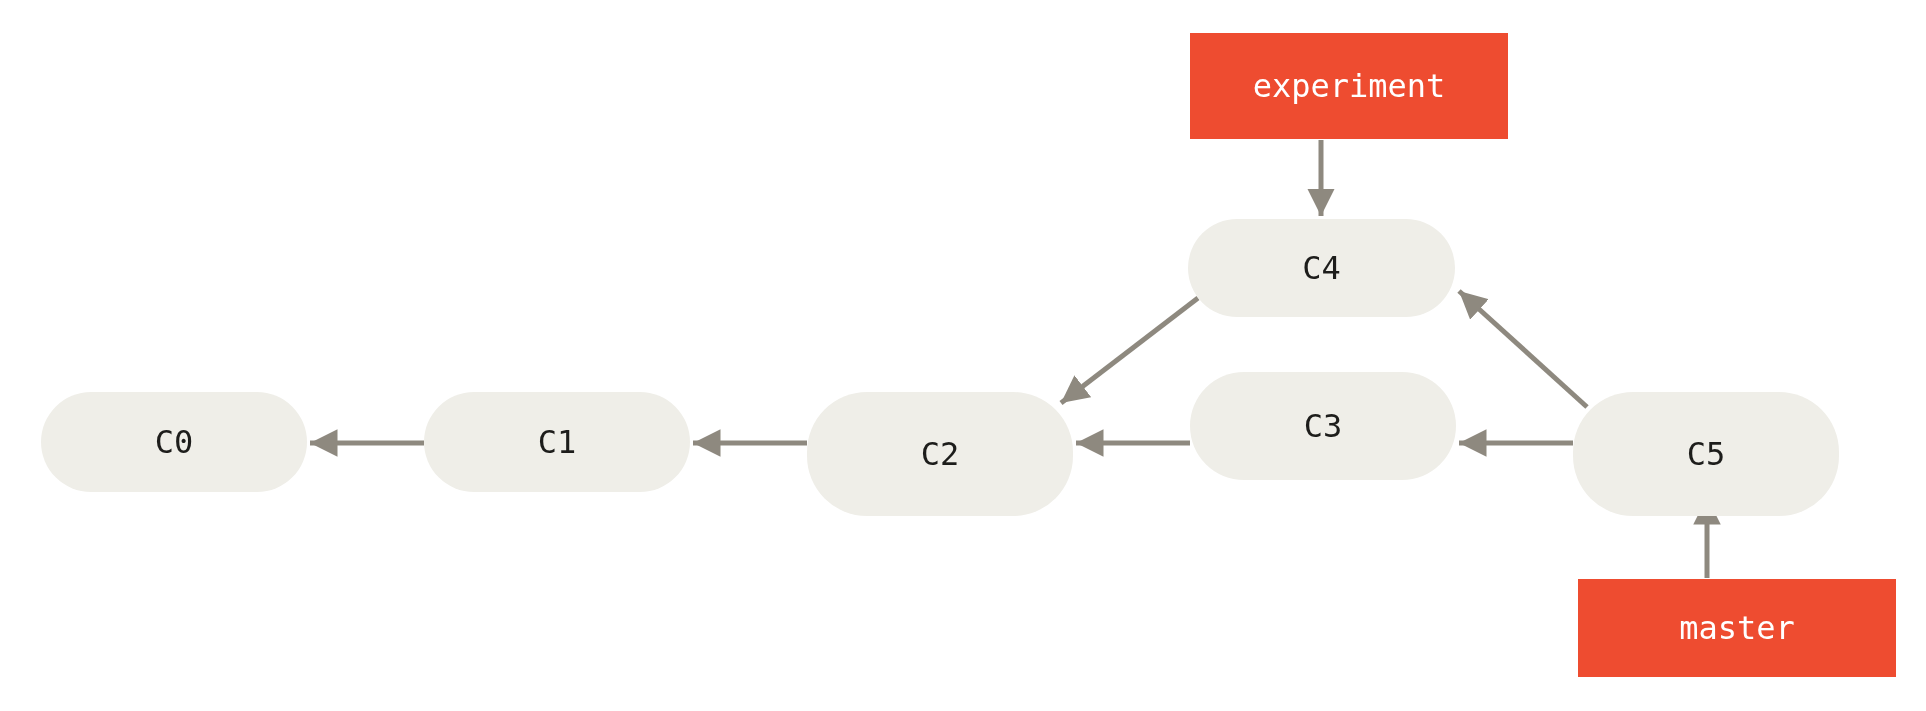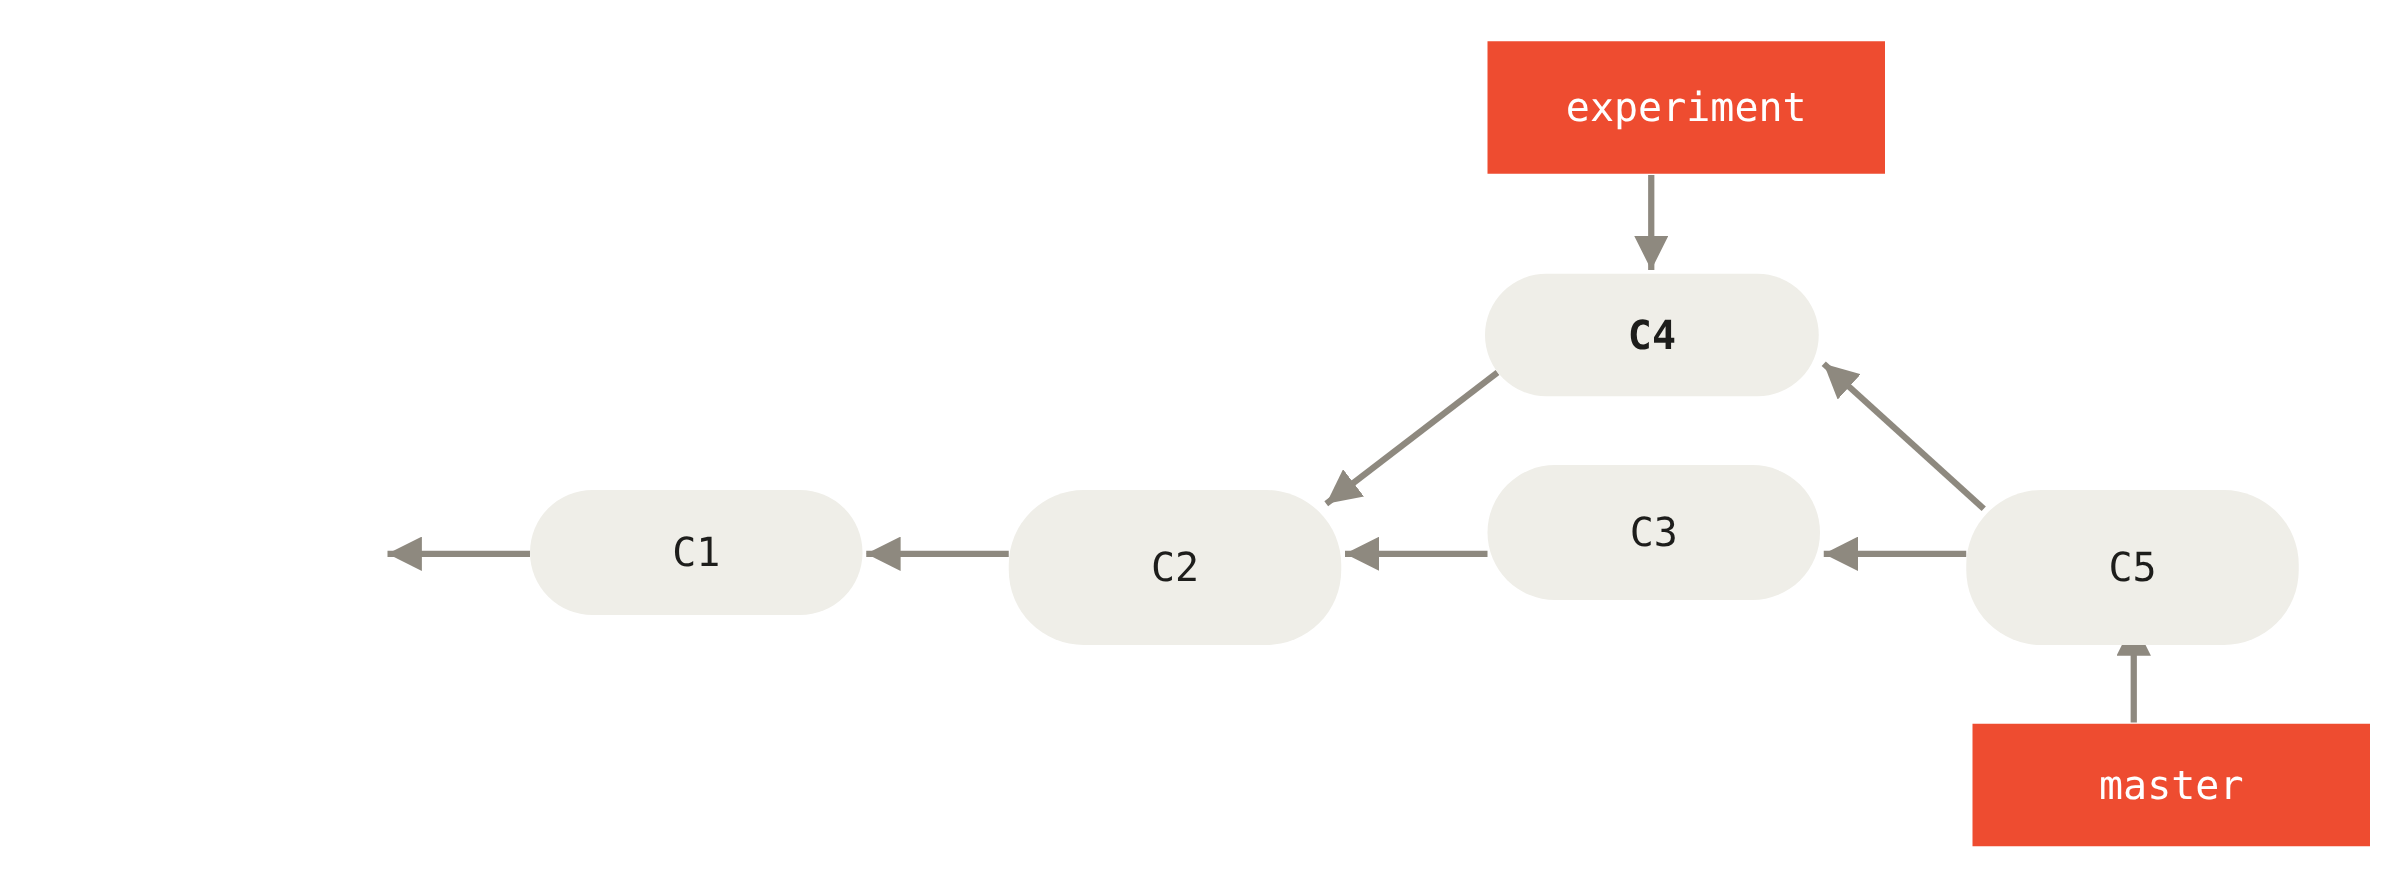--- a/index.html
+++ b/index.html
@@ -70,30 +70,33 @@
     <line marker-end="url(#arrowhead)" x1="424" y1="443" x2="310" y2="443"></line>
     <line marker-end="url(#arrowhead)" x1="807" y1="443" x2="693" y2="443"></line>
     <line marker-end="url(#arrowhead)" x1="1190" y1="443" x2="1076" y2="443"></line>
     <line marker-end="url(#arrowhead)" x1="1573" y1="443" x2="1459" y2="443"></line>
     <line marker-end="url(#arrowhead)" x1="1198" y1="298" x2="1061" y2="403"></line>
     <line marker-end="url(#arrowhead)" x1="1587" y1="407" x2="1459" y2="291"></line>
     <line marker-end="url(#arrowhead)" x1="1321" y1="140" x2="1321" y2="216"></line>
     <line marker-end="url(#arrowhead)" x1="1707" y1="578" x2="1707" y2="497"></line>
   </svg>
 
+  <div class="commit" style="left: 41px; top: 392px; width: 266px; height: 100px;">
+    <span>C0</span>
+  </div>
   <div class="commit" style="left: 424px; top: 392px; width: 266px; height: 100px;">
     <span>C1</span>
   </div>
   <div class="commit" style="left: 807px; top: 392px; width: 266px; height: 124px;">
     <span>C2</span>
   </div>
   <div class="commit" style="left: 1190px; top: 372px; width: 266px; height: 108px;">
     <span>C3</span>
   </div>
-  <div class="commit" style="left: 1188px; top: 219px; width: 267px; height: 98px; font-weight: bold;">
+  <div class="commit" style="left: 1188px; top: 219px; width: 267px; height: 98px;">
     <span>C4</span>
   </div>
   <div class="commit" style="left: 1573px; top: 392px; width: 266px; height: 124px;">
     <span>C5</span>
   </div>
 
   <div class="branch" style="left: 1578px; top: 579px; width: 318px; height: 98px;">
     <span>master</span>
   </div>
   <div class="branch" style="left: 1190px; top: 33px; width: 318px; height: 106px;">

